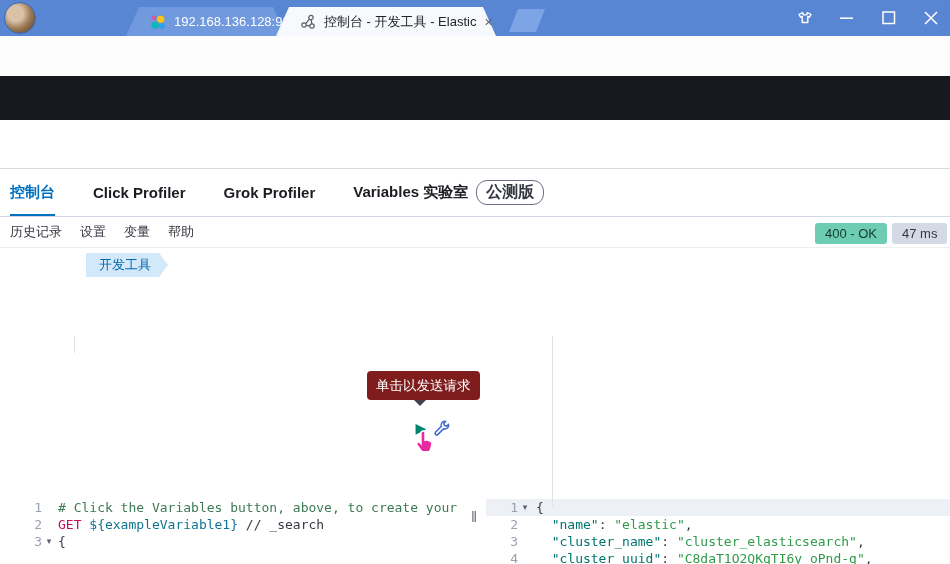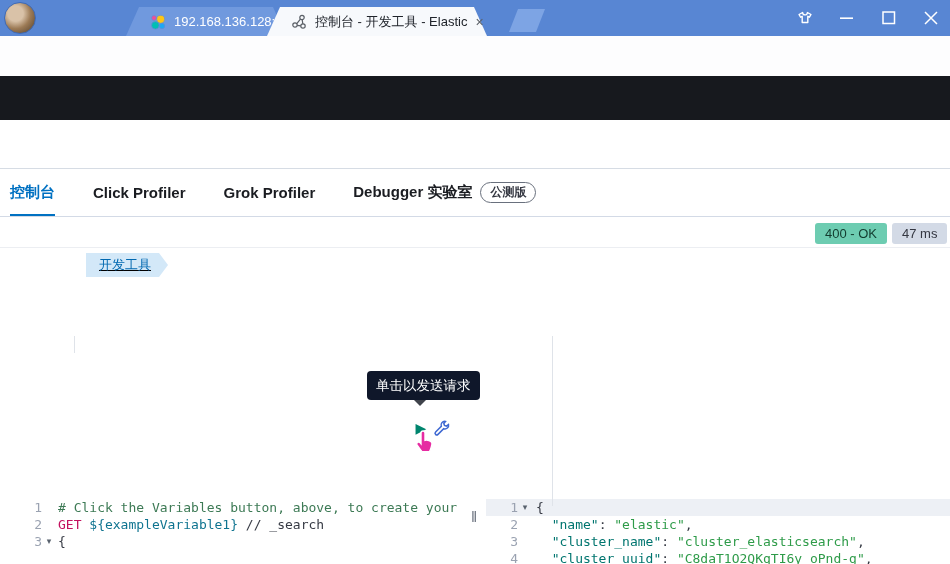--- a/index.html
+++ b/index.html
@@ -12,21 +12,21 @@
   .avatar-photo { position:absolute; left:4px; top:2px; width:32px; height:32px; border-radius:50%;
     background:radial-gradient(circle at 35% 35%, #d9c2a8 0 28%, #9c7a55 55%, #4b3категория0 100%);
     background:radial-gradient(circle at 35% 35%, #d9c2a8 0 28%, #9c7a55 55%, #4b3a28 100%);
     border:1px solid #3d6ab8; }
   .btab { position:absolute; top:7px; height:29px; display:flex; align-items:center; }
   .btab-shape { position:absolute; inset:0; clip-path:polygon(13px 0, calc(100% - 13px) 0, 100% 100%, 0 100%); }
   .btab .content { position:relative; display:flex; align-items:center; gap:8px; width:100%; padding:0 24px; }
   #tab1 { left:126px; width:160px; }
   #tab1 .btab-shape { background:#7099de; }
   #tab1 .title { color:#fff; font-size:13px; white-space:nowrap; }
-  #tab2 { left:267px; width:220px; }
+  #tab2 { left:276px; width:220px; }
   #tab2 .btab-shape { background:#f7f9fc; }
   #tab2 .title { color:#20242b; font-size:13px; white-space:nowrap; flex:1; }
   .tab-close { color:#5a5f66; font-size:14px; line-height:14px; }
   #newtab { position:absolute; left:509px; top:9px; width:36px; height:23px;
     background:#7da4e4; clip-path:polygon(9px 0, 100% 0, calc(100% - 9px) 100%, 0 100%); }
   .winbtns { position:absolute; right:6px; top:4px; display:flex; gap:16px; align-items:center; height:28px; }
   .winbtn { width:26px; height:26px; display:flex; align-items:center; justify-content:center; }
 
   
   #navbar { position:absolute; left:0; top:36px; width:950px; height:40px; background:#fdfdfe; }
@@ -54,35 +54,35 @@
   #searchbox .ph { color:#9ba3b3; font-size:14px; flex:1; margin-left:8px; }
   #searchbox .kbd { color:#aab2c0; font-size:13px; font-family:"DejaVu Sans Mono",monospace; }
   .hdr-right { position:absolute; right:10px; top:82px; display:flex; align-items:center; gap:18px; height:32px; }
   .avatar-e { width:26px; height:26px; border-radius:50%; background:#a0c3e8; color:#16324e;
     font-size:13px; display:flex; align-items:center; justify-content:center; }
 
   
   #navrow2 { position:absolute; left:0; top:120px; width:950px; height:49px; background:#fff; border-bottom:1px solid #d6dce4; }
   #space-badge { position:absolute; left:50px; top:131px; width:28px; height:27px; border-radius:6px;
     background:#00bfb3; color:#052e29; font-size:14px; font-weight:600; display:flex; align-items:center; justify-content:center; }
-  #breadcrumb { position:absolute; left:86px; top:133px; display:flex; align-items:center; height:24px;text-decoration:underline; }
+  #breadcrumb { position:absolute; left:86px; top:133px; display:flex; align-items:center; height:24px; }
   .crumb { font-size:13px; line-height:16px; height:24px; display:flex; align-items:center; white-space:nowrap; }
   .crumb.c0 { background:#d3e8f8; color:#0068b0; padding:0 17px 0 13px; z-index:2;
     clip-path:polygon(0 0, calc(100% - 9px) 0, 100% 50%, calc(100% - 9px) 100%, 0 100%); }
   .crumb.c1 { background:#d3dae6; color:#343741; padding:0 14px 0 18px; margin-left:-8px;
     clip-path:polygon(0 0, 100% 0, 100% 100%, 0 100%, 8px 50%); }
 
   
   #tabrow { position:absolute; left:0; top:169px; width:950px; height:48px; background:#fff; border-bottom:1px solid #d3dae6; }
   #feature-tabs { position:absolute; left:10px; top:169px; height:47px; display:flex; gap:38px; align-items:center; }
   .ftab { position:relative; height:47px; display:flex; align-items:center; gap:8px;
     font-size:15px; font-weight:600; color:#1a1c21; white-space:nowrap; }
   .ftab.active { color:#0071c2; }
   .ftab.active::after { content:""; position:absolute; left:0; right:0; bottom:0; height:2px; background:#0071c2; }
-  .beta { border:1px solid #69707d; border-radius:11px; padding:1px 9px; font-size:12px; font-weight:600; color:#343741; }
+  .beta { border:1px solid #69707d; border-radius:11px; padding:1px 9px; font-size:16px; font-weight:600; color:#343741; }
 
   
   #toolbarrow { position:absolute; left:0; top:217px; width:950px; height:31px; background:#fff; border-bottom:1px solid #eceef2; }
   #toolbar-links { position:absolute; left:10px; top:217px; height:30px; display:flex; gap:18px; align-items:center; }
   .tlink { font-size:13px; color:#343741; white-space:nowrap; }
   .badge { position:absolute; top:223px; height:21px; line-height:21px; border-radius:3px; padding:0 10px; font-size:13px; }
   #status-badge { left:815px; background:#6dccb1; color:#123b2e; }
   #time-badge { left:892px; background:#d3dae6; color:#343741; }
 
   
@@ -109,21 +109,21 @@
   .indent-guide { position:absolute; width:1px; background:#dfe3e9; }
   #guide-left { left:74px; top:336px; height:17px; }
   #guide-right { left:552px; top:336px; height:170px; }
   #drag-handle { position:absolute; left:465px; top:505px; width:18px; height:22px; color:#69707d;
     font-size:15px; display:flex; align-items:center; justify-content:center; }
 
   
   #play-btn { position:absolute; left:412px; top:419px; width:18px; height:18px; color:#00856e;
     font-size:14px; line-height:18px; text-align:center; }
   #wrench-btn { position:absolute; left:433px; top:419px; width:18px; height:18px; }
-  #tooltip { position:absolute; left:367px; top:371px; height:29px; background:#0f172a; border-radius:4px;
+  #tooltip { position:absolute; left:367px; top:371px; height:29px; background:#7f1d1d; border-radius:4px;
     color:#fff; font-size:13.5px; display:flex; align-items:center; padding:0 9px; white-space:nowrap; }
   #tooltip-arrow { position:absolute; left:414px; top:400px; width:0; height:0;
     border:6px solid transparent; border-top-color:#3f434b; }
   #hand-cursor { position:absolute; left:413px; top:428px; }
 
   svg { display:block; }
 </style>
 </head>
 <body>
 
@@ -346,26 +346,32 @@
       <div class="ftab active">
         <span>控制台</span>
       </div>
       <div class="ftab">
         <span>Click Profiler</span>
       </div>
       <div class="ftab">
         <span>Grok Profiler</span>
       </div>
       <div class="ftab">
-        <span>Debugger 实验室</span>
+        <span>Variables 实验室</span>
         <span class="beta">公测版</span>
       </div>
     </div>
 
   <div id="toolbarrow"></div>
+  <div id="toolbar-links">
+      <span class="tlink">历史记录</span>
+      <span class="tlink">设置</span>
+      <span class="tlink">变量</span>
+      <span class="tlink">帮助</span>
+    </div>
   <span class="badge" id="status-badge">400 - OK</span>
   <span class="badge" id="time-badge">47 ms</span>
 
   <div id="editor-area">
     <div class="code-panel" id="left-panel">
         <div class="crow">
           <div class="gut">
             <span class="num">1</span>
             <span class="fold"></span>
           </div>

